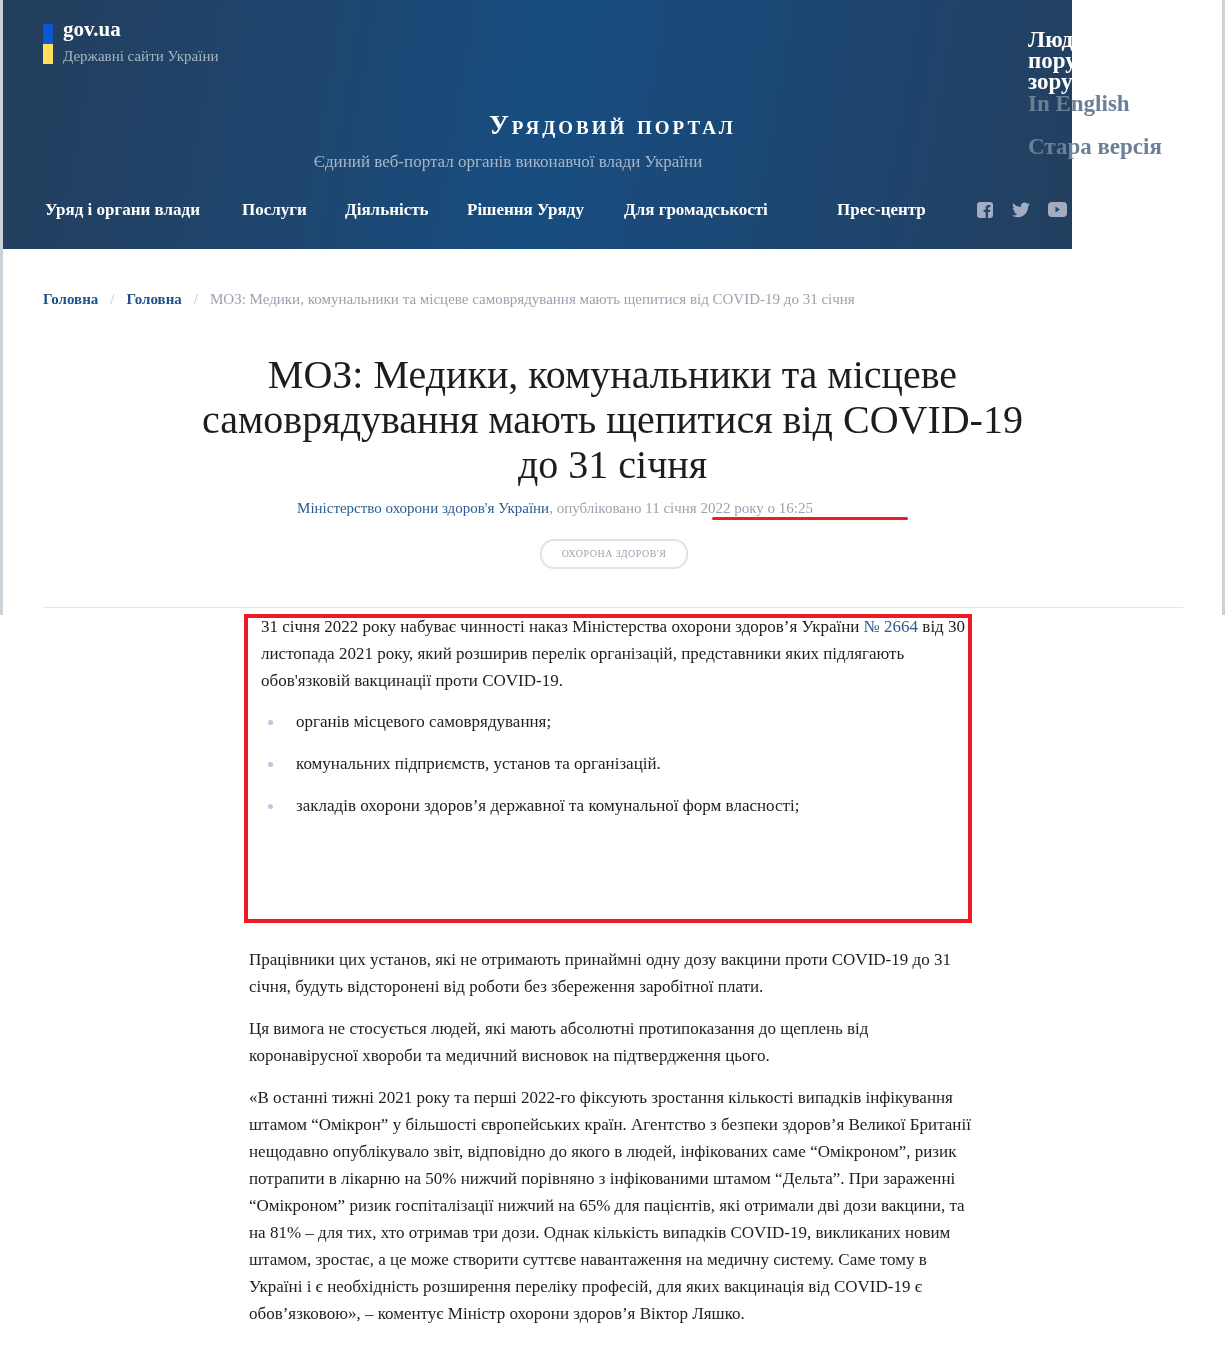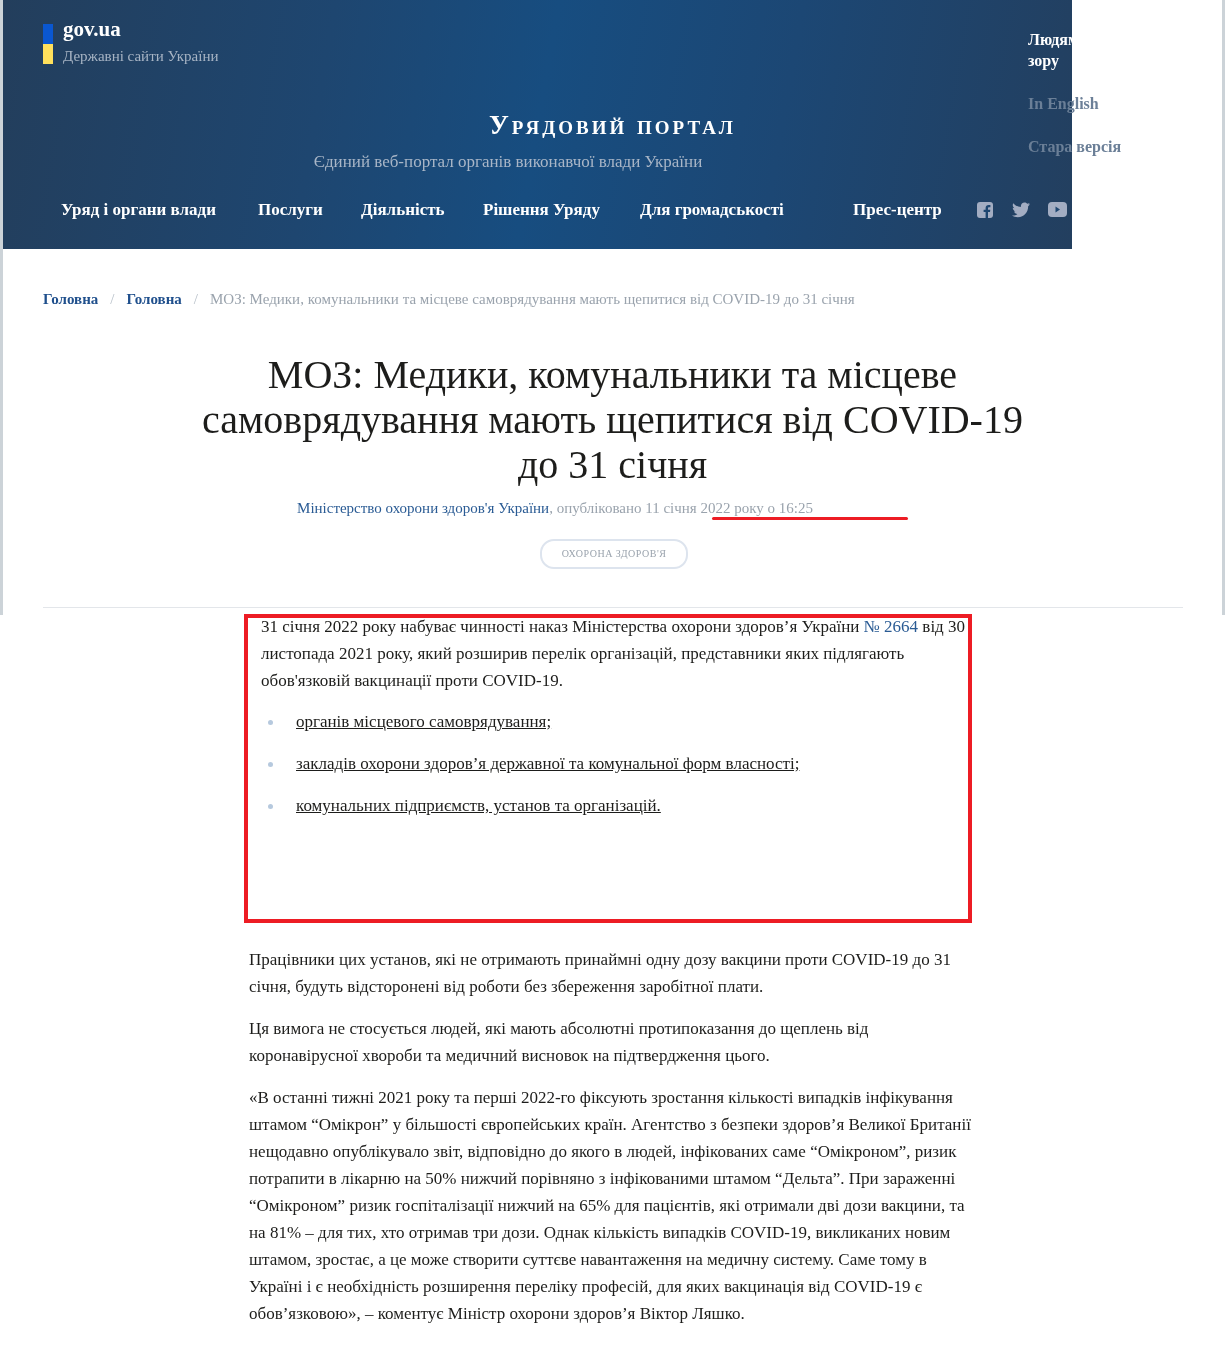--- a/index.html
+++ b/index.html
@@ -20,29 +20,29 @@
   .flag { position: absolute; left: 0; top: 7px; width: 10px; height: 40px; }
   .flag .b { height: 20px; background: #0a57d1; }
   .flag .y { height: 20px; background: #ffe05c; }
   .govua .name { position: absolute; left: 20px; top: 0; font-size: 21px; font-weight: bold; color: #ffffff; white-space: nowrap; }
   .govua .sub { position: absolute; left: 20px; top: 31px; font-size: 15px; color: #a7b4c4; white-space: nowrap; }
 
   .portal-title { position: absolute; left: 0; width: 1225px; top: 110px; text-align: center; font-size: 27px; font-weight: bold; letter-spacing: 3px; color: #ffffff; font-variant: small-caps; }
   .portal-sub { position: absolute; left: 0; width: 1016px; top: 152px; text-align: center; font-size: 17px; color: #a9b6c7; }
 
   .top-right { position: absolute; left: 1028px; top: 29px; width: 180px; }
-  .tr-link { display: block; font-size: 16px; font-weight: bold; line-height: 21px; text-decoration: none; }
+  .tr-link { display: block; font-size: 23px; font-weight: bold; line-height: 21px; text-decoration: none; }
   .tr-link.white { color: #ffffff; }
   .tr-link.dim { color: #6b7f97; }
   .tr-accessible { position: absolute; top: 0; }
   .tr-english { position: absolute; top: 64px; }
   .tr-old { position: absolute; top: 107px; }
 
   nav.main-nav { position: absolute; left: 0; top: 200px; width: 1225px; height: 28px; }
-  nav.main-nav .nav-item { position: absolute; top: 0; font-size: 17px; font-weight: bold; color: #ffffff; white-space: nowrap; cursor: pointer; margin-left: 16px; }
+  nav.main-nav .nav-item { position: absolute; top: 0; font-size: 17px; font-weight: bold; color: #ffffff; white-space: nowrap; cursor: pointer; }
   .social { position: absolute; top: 2px; width: 18px; height: 18px; }
   .search-link { position: absolute; left: 1124px; top: 0; font-size: 17px; font-weight: bold; color: #ffffff; }
 
   .breadcrumb { position: absolute; left: 43px; top: 291px; font-size: 15px; white-space: nowrap; }
   .breadcrumb a { color: #1f4f8c; font-weight: bold; text-decoration: none; }
   .breadcrumb .sep { color: #b8c0c9; margin: 0 12px; }
   .breadcrumb .current { color: #9aa3ad; }
 
   h1.article-title { position: absolute; left: 180px; width: 865px; top: 352px; margin: 0; text-align: center; font-size: 40px; font-weight: normal; line-height: 45px; color: #1d1d1b; }
 
@@ -53,21 +53,21 @@
 
   .tag { position: absolute; left: 540px; top: 539px; width: 144px; height: 26px; border: 2px solid #dde4ee; border-radius: 14px; text-align: center; font-size: 10px; line-height: 26px; letter-spacing: 0.5px; color: #9aa3ad; }
 
   .divider { position: absolute; left: 43px; top: 607px; width: 1140px; height: 1px; background: #e3e6ea; }
 
   .red-box { position: absolute; left: 244px; top: 614px; width: 720px; height: 301px; border: 4px solid #ed1c24; }
 
   .content { position: absolute; left: 261px; width: 730px; top: 613px; font-size: 17px; line-height: 27px; color: #1d1d1b; }
   .content p { margin: 0 0 14px 0; }
   .content a { color: #2a5b94; text-decoration: none; }
-  .content ul { list-style: none; margin: 0 0 14px 0; padding: 0; text-decoration: underline; }
+  .content ul { list-style: none; margin: 0 0 14px 0; padding: 0; }
   .content ul li { position: relative; padding-left: 35px; margin: 0 0 15px 0; }
   .content ul li .bullet { position: absolute; left: 7px; top: 12px; width: 5px; height: 5px; border-radius: 50%; background: #b6c9de; }
   .p-after { position: absolute; left: 249px; width: 730px; font-size: 17px; line-height: 27px; color: #1d1d1b; margin: 0; }
 </style>
 </head>
 <body>
 
 <div class="frame-left"></div>
 <div class="frame-right"></div>
 
@@ -133,20 +133,20 @@
 <div class="tag">ОХОРОНА ЗДОРОВ'Я</div>
 
 <div class="divider"></div>
 
 <div class="red-box"></div>
 
 <div class="content">
   <p><span>31 січня 2022 року набуває чинності наказ Міністерства охорони здоров’я України </span><a>№ 2664</a><span> від 30 листопада 2021 року, який розширив перелік організацій, представники яких підлягають обов'язковій вакцинації проти COVID-19.</span></p>
   <ul>
     <li><span class="bullet"></span><span>органів місцевого самоврядування;</span></li>
+    <li><span class="bullet"></span><span>комунальних підприємств, установ та організацій.</span></li>
     <li><span class="bullet"></span><span>закладів охорони здоров’я державної та комунальної форм власності;</span></li>
-    <li><span class="bullet"></span><span>комунальних підприємств, установ та організацій.</span></li>
   </ul>
 </div>
 
 <p class="p-after" style="top:946px">Працівники цих установ, які не отримають принаймні одну дозу вакцини проти COVID-19 до 31 січня, будуть відсторонені від роботи без збереження заробітної плати.</p>
 <p class="p-after" style="top:1015px">Ця вимога не стосується людей, які мають абсолютні протипоказання до щеплень від коронавірусної хвороби та медичний висновок на підтвердження цього.</p>
 <p class="p-after" style="top:1084px">«В останні тижні 2021 року та перші 2022-го фіксують зростання кількості випадків інфікування штамом “Омікрон” у більшості європейських країн. Агентство з безпеки здоров’я Великої Британії нещодавно опублікувало звіт, відповідно до якого в людей, інфікованих саме “Омікроном”, ризик потрапити в лікарню на 50% нижчий порівняно з інфікованими штамом “Дельта”. При зараженні “Омікроном” ризик госпіталізації нижчий на 65% для пацієнтів, які отримали дві дози вакцини, та на 81% – для тих, хто отримав три дози. Однак кількість випадків COVID-19, викликаних новим штамом, зростає, а це може створити суттєве навантаження на медичну систему. Саме тому в Україні і є необхідність розширення переліку професій, для яких вакцинація від COVID-19 є обов’язковою», – коментує Міністр охорони здоров’я Віктор Ляшко.</p>
 
 </body></html>

